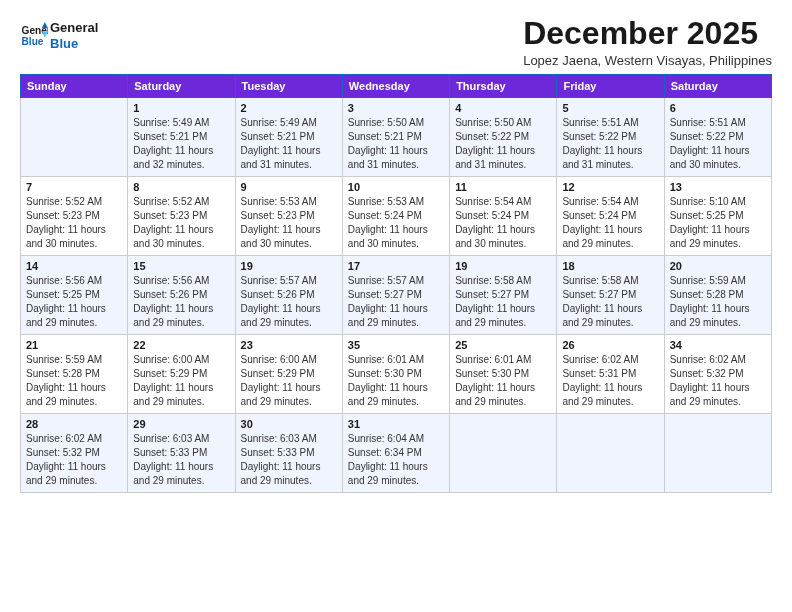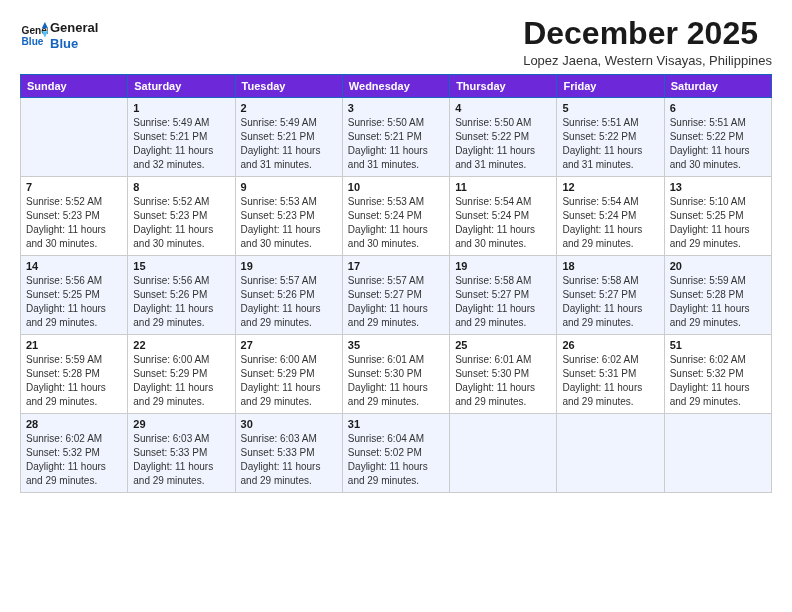--- a/index.html
+++ b/index.html
@@ -289,21 +289,21 @@
 and 29 minutes.</div>
           </td>
           <td>
             <span class="day-num">22</span>
             <div class="day-info" style="white-space: pre-line;">Sunrise: 6:00 AM
 Sunset: 5:29 PM
 Daylight: 11 hours
 and 29 minutes.</div>
           </td>
           <td>
-            <span class="day-num">27</span>
+            <span class="day-num">23</span>
             <div class="day-info" style="white-space: pre-line;">Sunrise: 6:00 AM
 Sunset: 5:29 PM
 Daylight: 11 hours
 and 29 minutes.</div>
           </td>
           <td>
             <span class="day-num">35</span>
             <div class="day-info" style="white-space: pre-line;">Sunrise: 6:01 AM
 Sunset: 5:30 PM
 Daylight: 11 hours
@@ -317,21 +317,21 @@
 and 29 minutes.</div>
           </td>
           <td>
             <span class="day-num">26</span>
             <div class="day-info" style="white-space: pre-line;">Sunrise: 6:02 AM
 Sunset: 5:31 PM
 Daylight: 11 hours
 and 29 minutes.</div>
           </td>
           <td>
-            <span class="day-num">51</span>
+            <span class="day-num">34</span>
             <div class="day-info" style="white-space: pre-line;">Sunrise: 6:02 AM
 Sunset: 5:32 PM
 Daylight: 11 hours
 and 29 minutes.</div>
           </td>
         </tr>
         <tr class="row-shaded">
           <td>
             <span class="day-num">28</span>
             <div class="day-info" style="white-space: pre-line;">Sunrise: 6:02 AM
@@ -349,21 +349,21 @@
           <td>
             <span class="day-num">30</span>
             <div class="day-info" style="white-space: pre-line;">Sunrise: 6:03 AM
 Sunset: 5:33 PM
 Daylight: 11 hours
 and 29 minutes.</div>
           </td>
           <td>
             <span class="day-num">31</span>
             <div class="day-info" style="white-space: pre-line;">Sunrise: 6:04 AM
-Sunset: 5:02 PM
+Sunset: 6:34 PM
 Daylight: 11 hours
 and 29 minutes.</div>
           </td>
           <td class="empty-cell"></td>
           <td class="empty-cell"></td>
           <td class="empty-cell"></td>
         </tr>
       </tbody>
   </table>
 </div>

